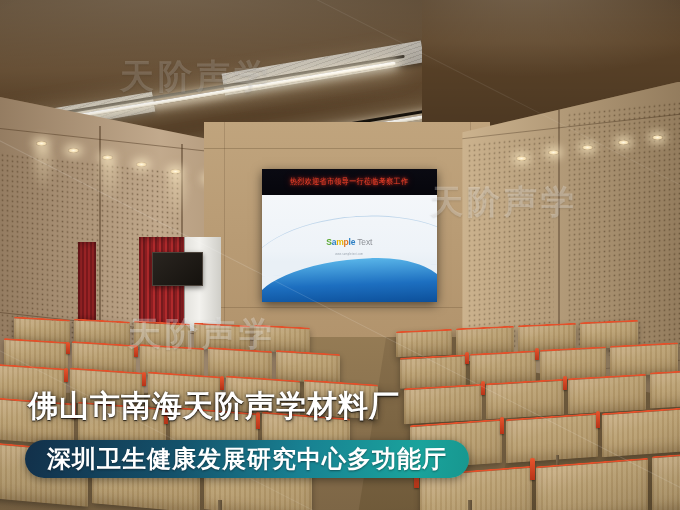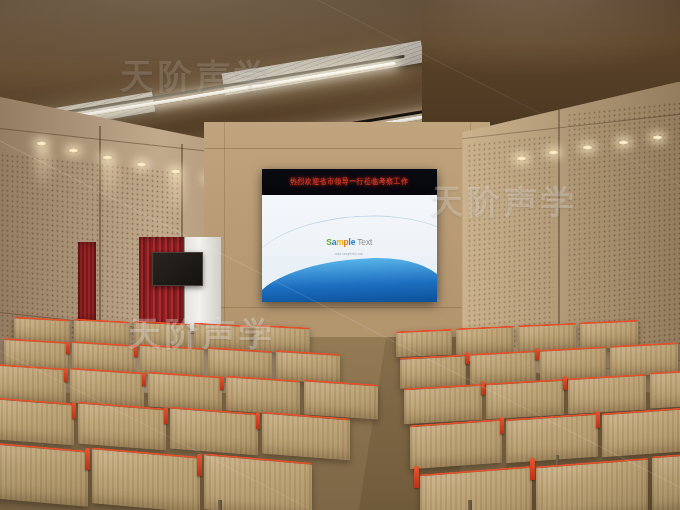--- a/index.html
+++ b/index.html
@@ -449,15 +449,19 @@
 
   <div class="wm a">天阶声学</div>
   <div class="wm b">天阶声学</div>
   <div class="wm c">天阶声学</div>
   <div class="wmline" style="left:-40px;top:120px;width:820px;transform:rotate(27deg);"></div>
   <div class="wmline" style="left:-40px;top:330px;width:820px;transform:rotate(27deg);opacity:.7;"></div>
   <div class="wmline" style="left:240px;top:-40px;width:820px;transform:rotate(27deg);opacity:.55;"></div>
 
   <div class="vignette"></div>
 
-
+  <div class="title-main">佛山市南海天阶声学材料厂</div>
+
+  <div class="badge">
+    <span class="badge-text">深圳卫生健康发展研究中心多功能厅</span>
+  </div>
 
 </div>
 
 </body></html>

